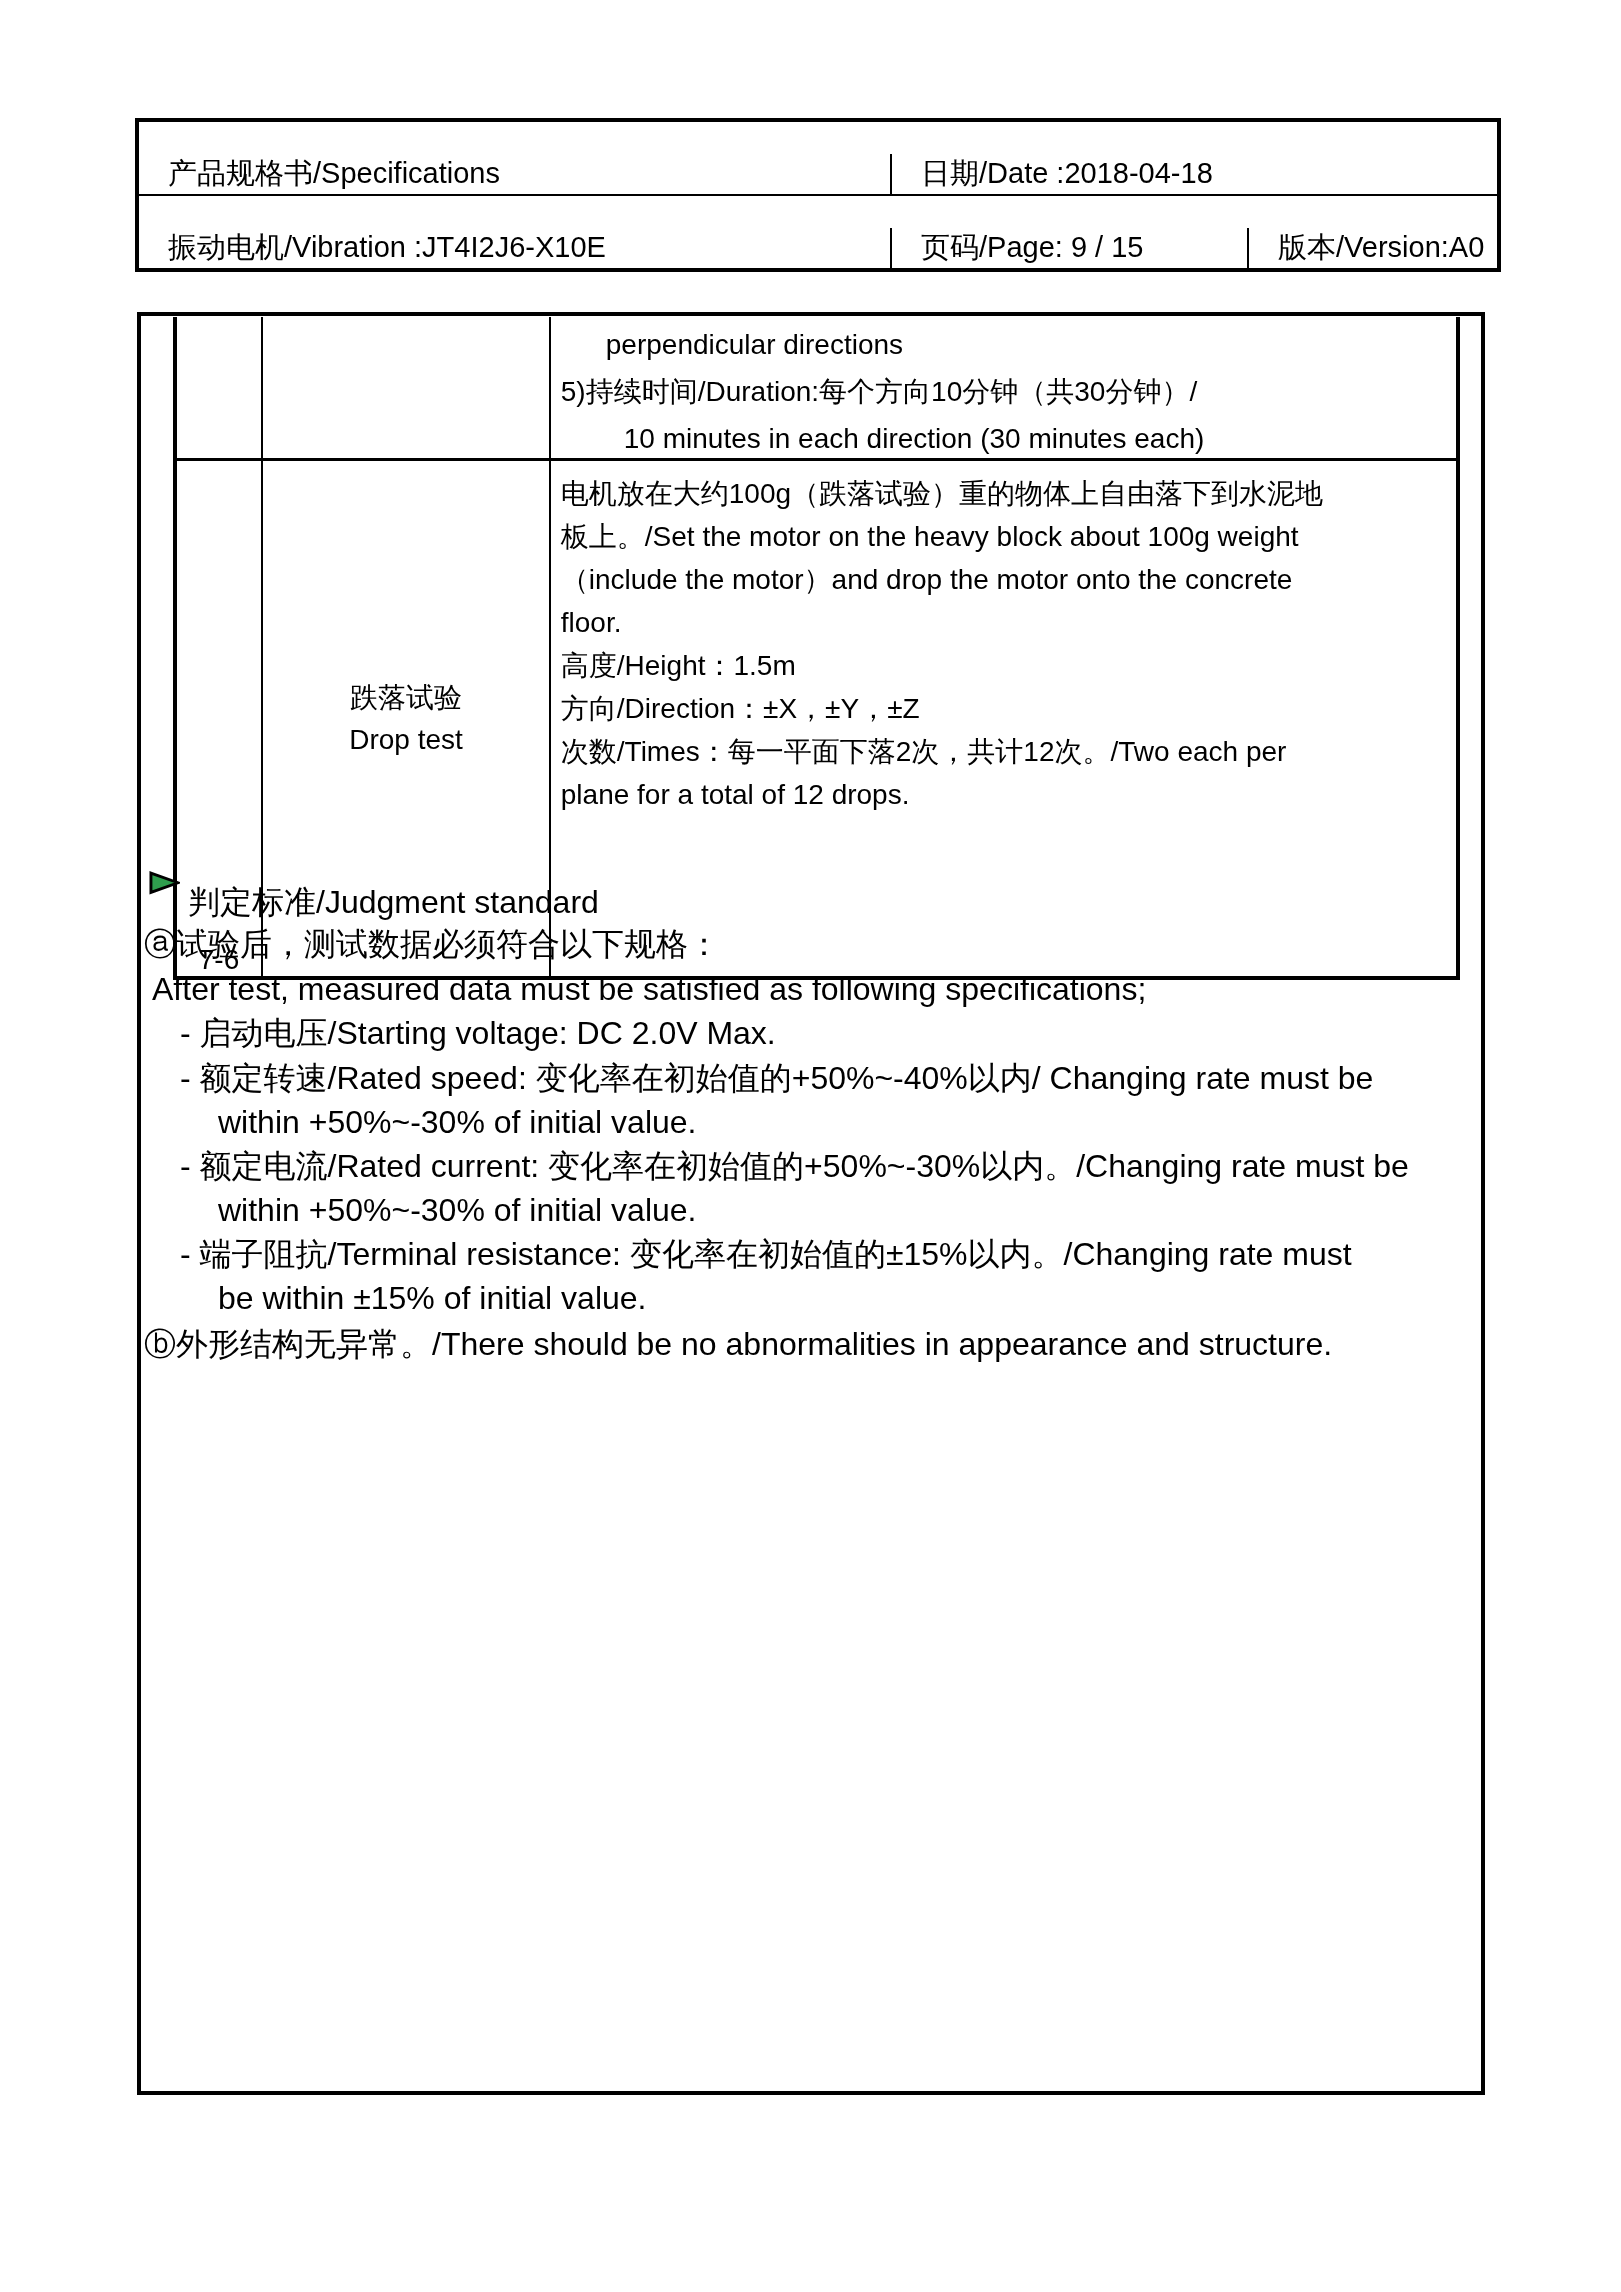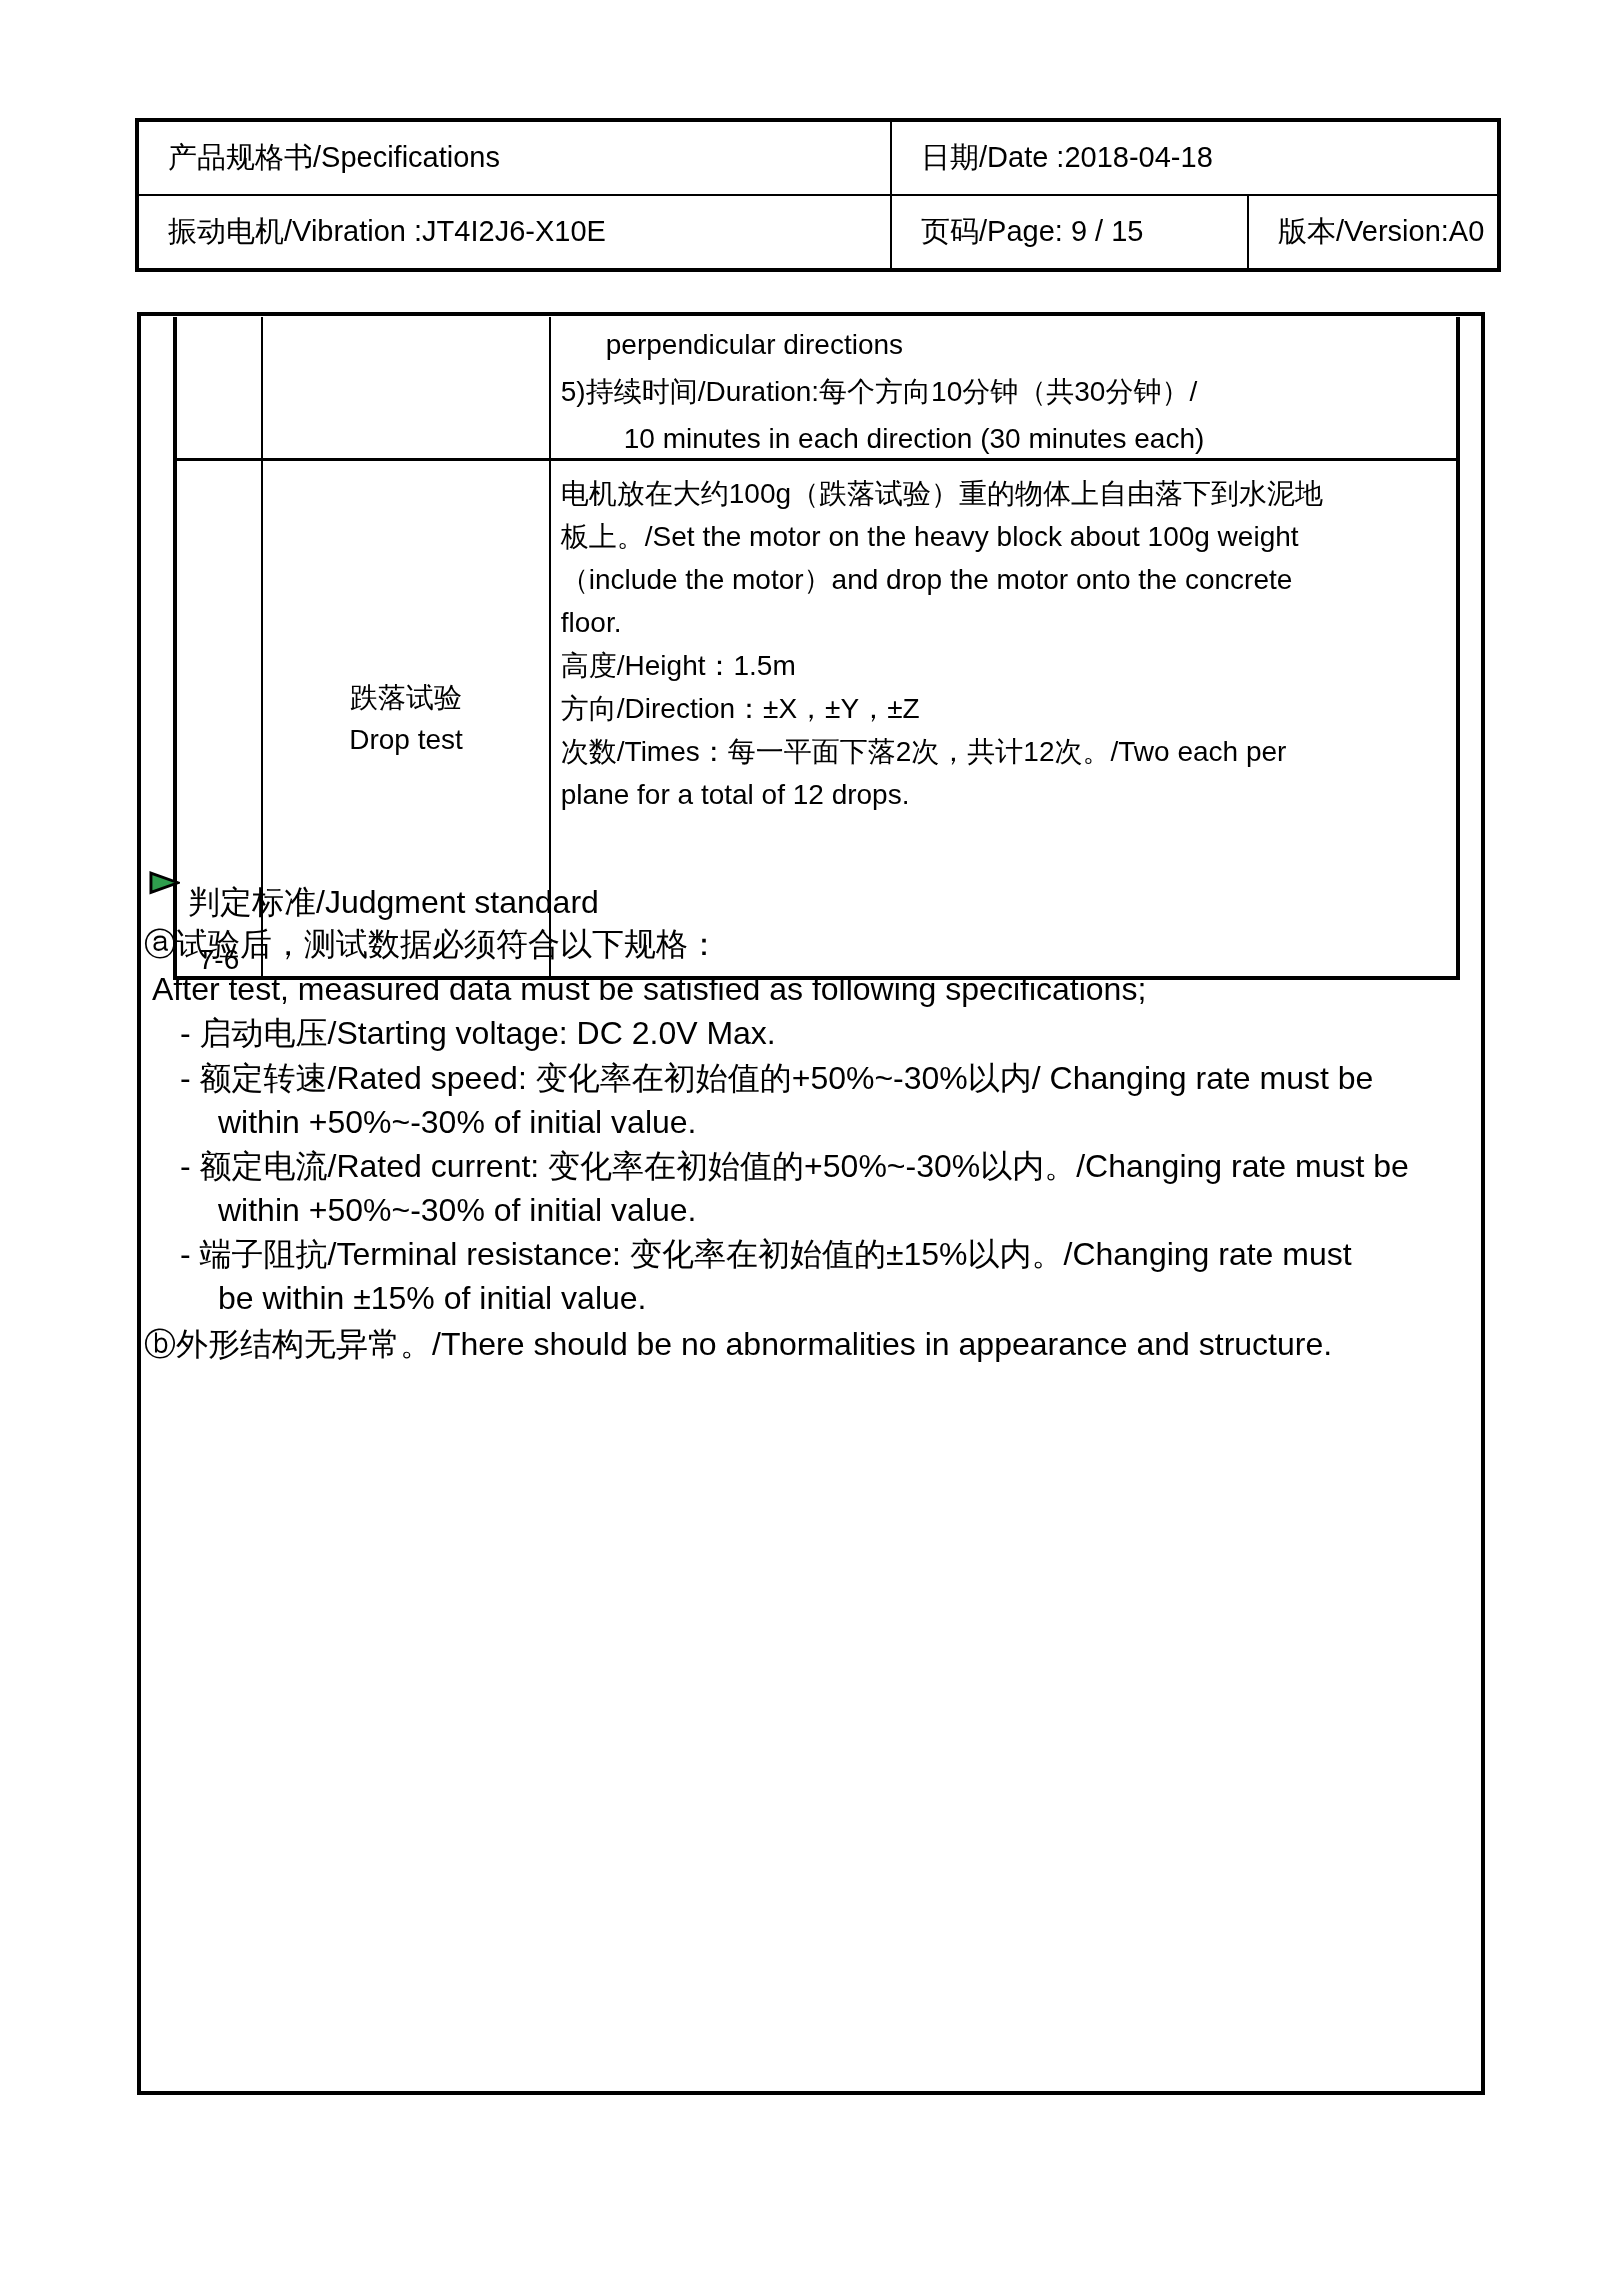--- a/index.html
+++ b/index.html
@@ -8,21 +8,21 @@
     font-family:"Liberation Sans","DejaVu Sans",sans-serif; color:#000;
     overflow:hidden;
   }
 
   
   .header-table {
     position:absolute; left:135px; top:118px; width:1366px; height:154px;
     border:4.9px solid #000; box-sizing:border-box;
     display:flex; flex-direction:column; background:#fff;
   }
-  .h-row { display:flex; flex:1; min-height:0; }
+  .h-row { display:flex; flex:1; min-height:0;align-items:flex-end; }
   .h-row-top { border-bottom:2px solid #000; }
   .h-cell {
     display:flex; align-items:center; box-sizing:border-box;
     padding-left:29px; font-size:29px; white-space:nowrap; overflow:hidden;
   }
   .h-cell-w1 { width:751px; flex:none; }
   .h-cell-w2 { width:357px; flex:none; }
   .h-cell-grow { flex:1; }
   .h-cell + .h-cell { border-left:2px solid #000; }
 
@@ -116,21 +116,21 @@
   </div>
 
   <svg class="marker" viewBox="0 0 32 24">
     <polygon points="2,2 30,12 2,22" stroke="#000" stroke-width="3" fill="#2f9e4e"></polygon>
   </svg>
 
   <div class="jl" style="left:188px; top:885px;">判定标准/Judgment standard</div>
   <div class="jl" style="left:144px; top:927px;">ⓐ试验后，测试数据必须符合以下规格：</div>
   <div class="jl" style="left:152px; top:972px;">After test, measured data must be satisfied as following specifications;</div>
   <div class="jl" style="left:180px; top:1016px;">- 启动电压/Starting voltage: DC 2.0V Max.</div>
-  <div class="jl" style="left:180px; top:1061px;">- 额定转速/Rated speed: 变化率在初始值的+50%~-30%以内/ Changing rate must be</div>
+  <div class="jl" style="left:180px; top:1061px;">- 额定转速/Rated speed: 变化率在初始值的+50%~-40%以内/ Changing rate must be</div>
   <div class="jl" style="left:218px; top:1105px;">within +50%~-30% of initial value.</div>
   <div class="jl" style="left:180px; top:1149px;">- 额定电流/Rated current: 变化率在初始值的+50%~-30%以内。/Changing rate must be</div>
   <div class="jl" style="left:218px; top:1193px;">within +50%~-30% of initial value.</div>
   <div class="jl" style="left:180px; top:1237px;">- 端子阻抗/Terminal resistance: 变化率在初始值的±15%以内。/Changing rate must</div>
   <div class="jl" style="left:218px; top:1281px;">be within ±15% of initial value.</div>
   <div class="jl" style="left:144px; top:1327px;">ⓑ外形结构无异常。/There should be no abnormalities in appearance and structure.</div>
 
 </div>
 
 

